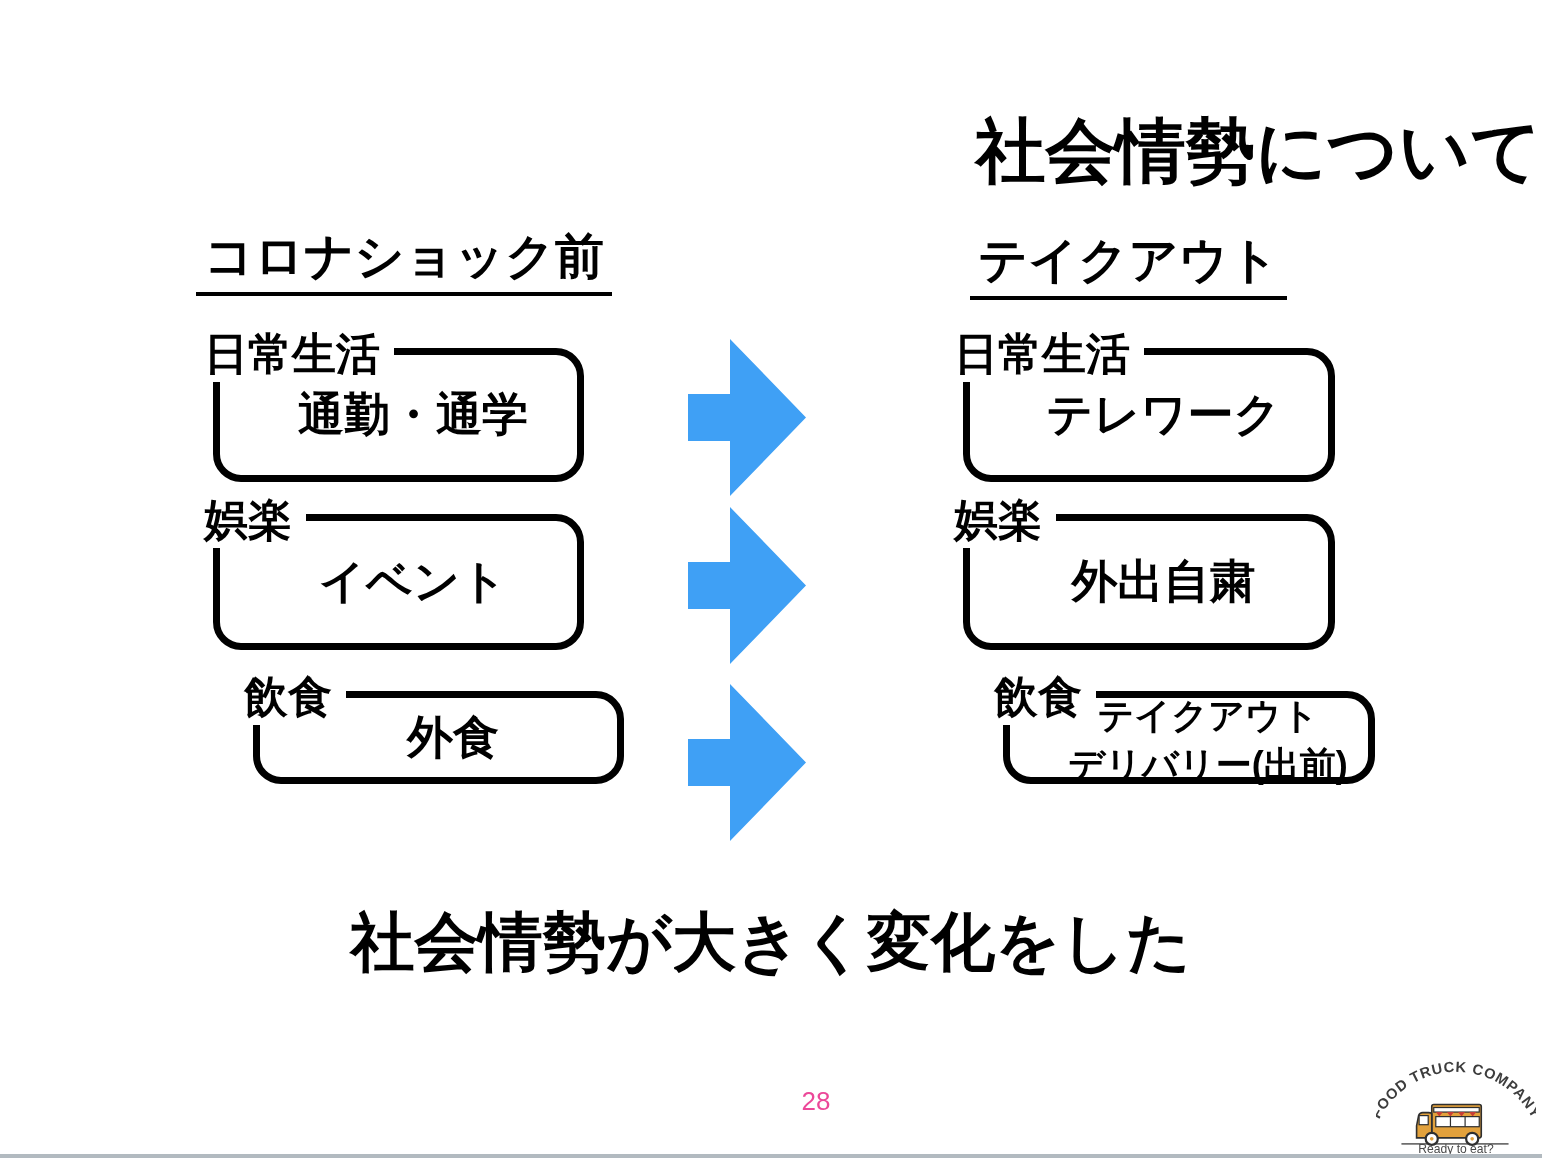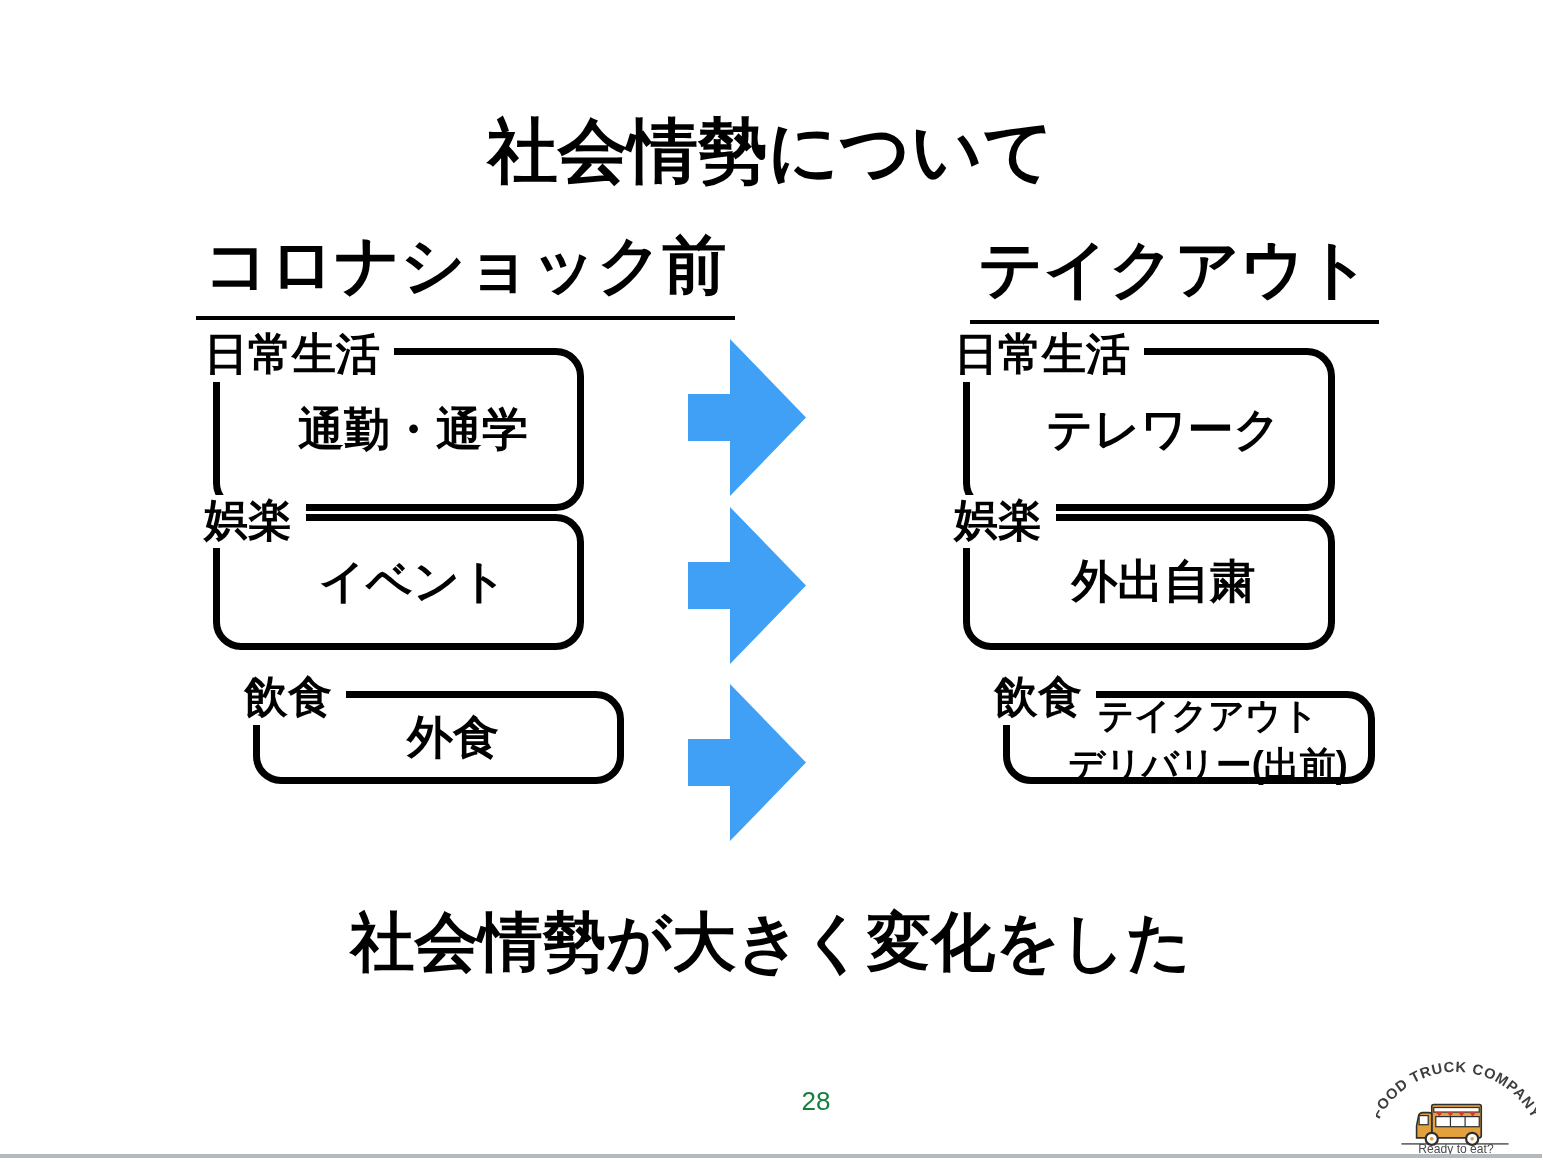--- a/index.html
+++ b/index.html
@@ -2,64 +2,64 @@
 <html><head>
 <meta charset="utf-8">
 <style>
   html,body{margin:0;padding:0;background:#ffffff;}
   .slide{
     position:relative; width:1542px; height:1158px; background:#ffffff; overflow:hidden;
     font-family:"Liberation Sans","DejaVu Sans",sans-serif; color:#000;
   }
   .title{
     position:absolute; top:112px; left:0; width:100%;
-    text-align:center; font-size:70px; font-weight:bold; line-height:1.12;
+    text-align:right; font-size:70px; font-weight:bold; line-height:1.12;
   }
   .col-header{
     position:absolute; display:inline-block;
-    font-size:64px; font-weight:bold; line-height:1.1;
-    border-bottom:4px solid #000; padding:0 8px 16px 8px;
+    font-size:49px; font-weight:bold; line-height:1.1;
+    border-bottom:4px solid #000; padding:0 8px 8px 8px;
   }
   .col-header.before{ left:196px; top:230px; }
   .col-header.after{ left:970px; top:234px; }
 
   .cat-box{
     position:absolute; box-sizing:border-box;
     border:7px solid #000; border-radius:28px; background:#fff;
   }
   .cat-box .cat-value{
     position:absolute; inset:0; display:flex; align-items:center; justify-content:center;
     font-size:46px; font-weight:bold; text-align:center; line-height:1.2;padding-left:29px;
   }
   .cat-label{
     position:absolute; top:-26px; left:-16px; z-index:2;
     background:#fff; padding:0 14px 2px 0;
     font-size:44px; font-weight:bold; line-height:1.15; white-space:nowrap;
   }
   .col-before{ left:213px; width:371px; }
   .col-after{ left:963px; width:372px; }
-  .row1{ top:348px; height:163px; }
+  .row1{ top:348px; height:134px; }
   .row2{ top:514px; height:136px; }
   .row3{ top:691px; height:93px;margin-left:40px; }
 
   .cat-value.two-line{ font-size:36px; line-height:1.35; padding:6px 6px 0 44px; }
 
   .arrow{ position:absolute; left:688px; width:118px; height:157px; }
   .arrow.a1{ top:339px; }
   .arrow.a2{ top:507px; }
   .arrow.a3{ top:684px; }
 
   .conclusion{
     position:absolute; top:906px; left:0; width:100%;
     text-align:center; font-size:64px; font-weight:bold; line-height:1.15;
   }
   .page-number{
     position:absolute; top:1086px; left:50%;
     transform:translateX(calc(-50% + 45px));
-    font-size:26px; color:#15803d; line-height:1.2;
+    font-size:26px; color:#ec4899; line-height:1.2;
   }
   .logo{ position:absolute; left:1376px; top:1058px; width:160px; height:96px; }
   .bottom-strip{
     position:absolute; left:0; bottom:0; width:100%; height:4px; background:#b2bac0;
   }
 </style>
 </head>
 <body>
 
 <div class="slide">

